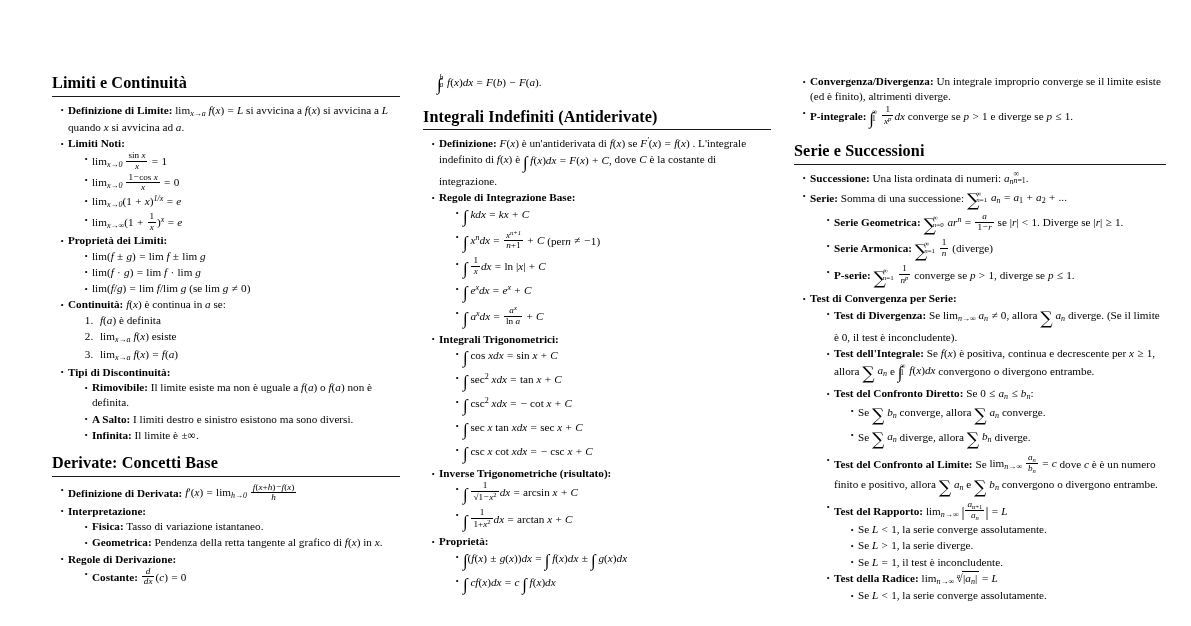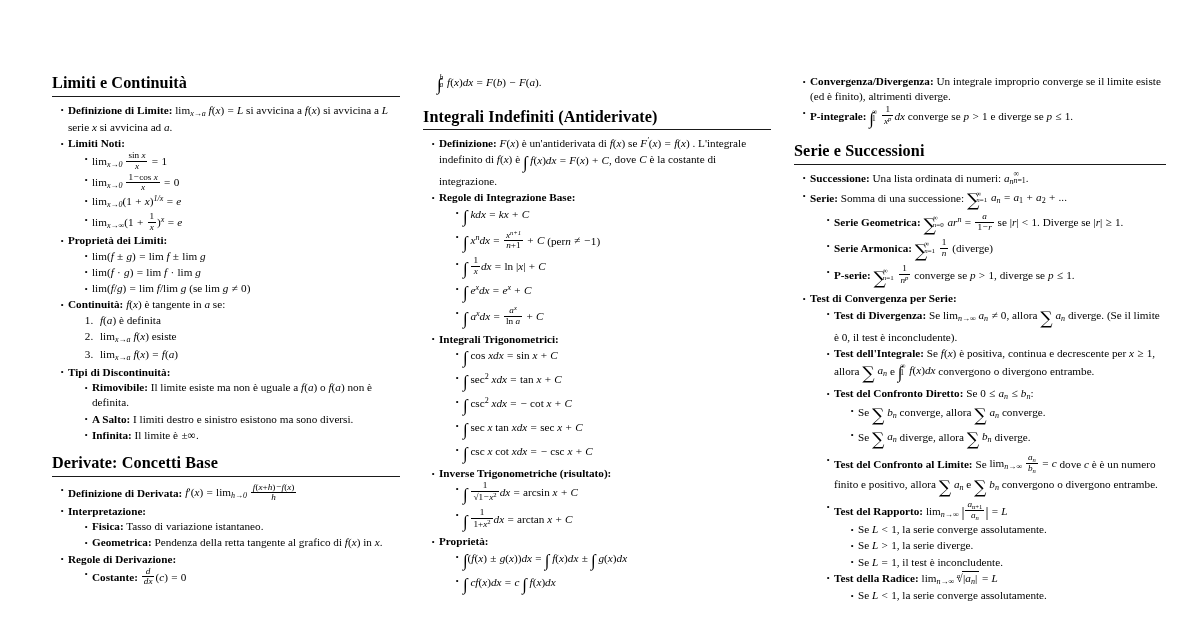--- a/index.html
+++ b/index.html
@@ -187,21 +187,21 @@
         <h2 class="section-title">Limiti e Continuità</h2>
         <hr class="section-rule">
         <ul class="lvl1">
 
           <li class="item">
             <b>Definizione di Limite:</b>
             <span class="m"><span class="op">lim</span><span class="sub">x→a</span> <span class="mi">f</span>(<span class="mi">x</span>) <span class="mo">=</span> <span class="mi">L</span></span>
             <span>si avvicina a</span>
             <span class="m"><span class="mi">f</span>(<span class="mi">x</span>)</span> si avvicina a
             <span class="m"><span class="mi">L</span></span>
-            <span>serie</span>
+            <span>quando</span>
             <span class="m"><span class="mi">x</span></span>
             <span>si avvicina ad</span>
             <span class="m"><span class="mi">a</span>.</span>
           </li>
 
           <li class="item">
             <b>Limiti Noti:</b>
             <ul class="lvl2">
               <li class="item">
                 <span class="m"><span class="op">lim</span><span class="sub">x→0</span> <span class="frac"><span class="num"><span class="op">sin</span> <span class="mi">x</span></span><span class="den"><span class="mi">x</span></span></span> <span class="mo">=</span> 1</span>
@@ -229,21 +229,21 @@
               </li>
               <li class="item">
                 <span class="m"><span class="op">lim</span>(<span class="mi">f</span>/<span class="mi">g</span>) <span class="mo">=</span> <span class="op">lim</span> <span class="mi">f</span>/<span class="op">lim</span> <span class="mi">g</span> (se <span class="op">lim</span> <span class="mi">g</span> <span class="mo">≠</span> 0)</span>
               </li>
             </ul>
           </li>
 
           <li class="item">
             <b>Continuità:</b>
             <span class="m"><span class="mi">f</span>(<span class="mi">x</span>)</span>
-            <span>è tangente in</span>
+            <span>è continua in</span>
             <span class="m"><span class="mi">a</span></span>
             <span>se:</span>
             <ol class="numlist">
               <li>
                 <span class="m"><span class="mi">f</span>(<span class="mi">a</span>)</span>
                 <span>è definita</span>
               </li>
               <li>
                 <span class="m"><span class="op">lim</span><span class="sub">x→a</span> <span class="mi">f</span>(<span class="mi">x</span>)</span>
                 <span>esiste</span>

